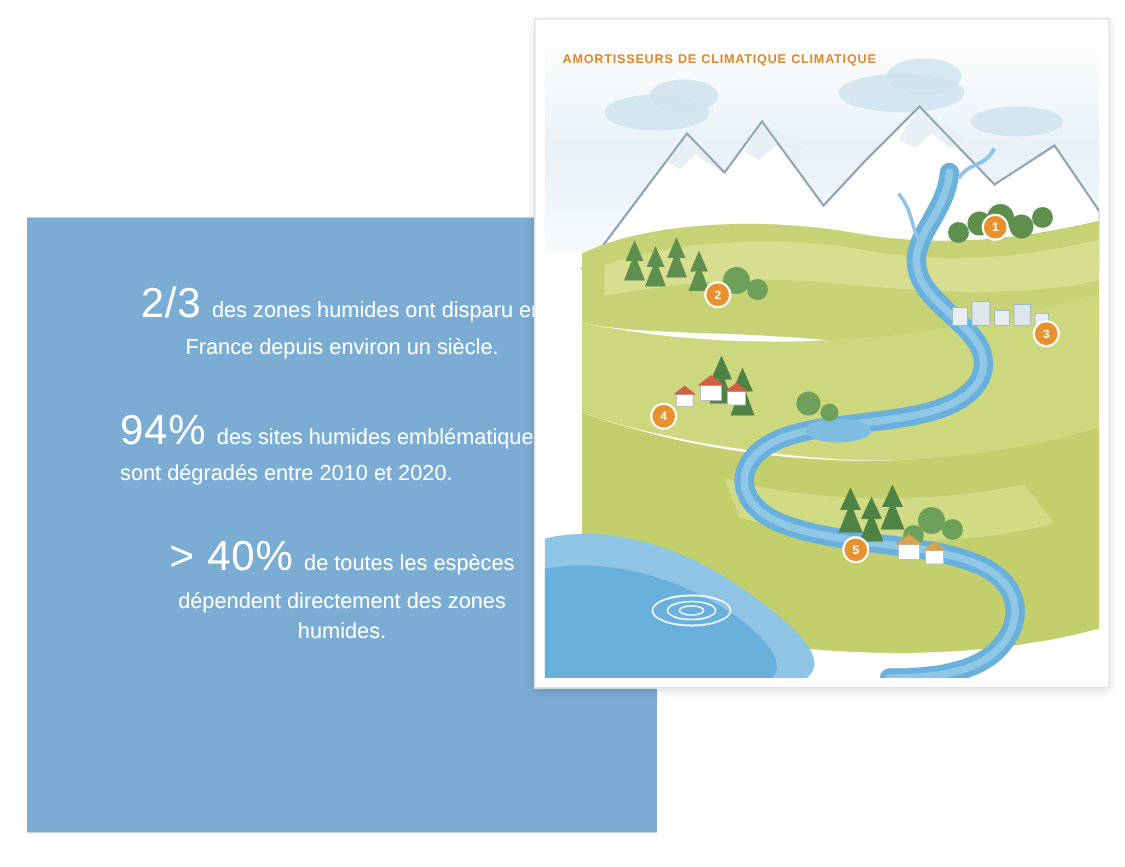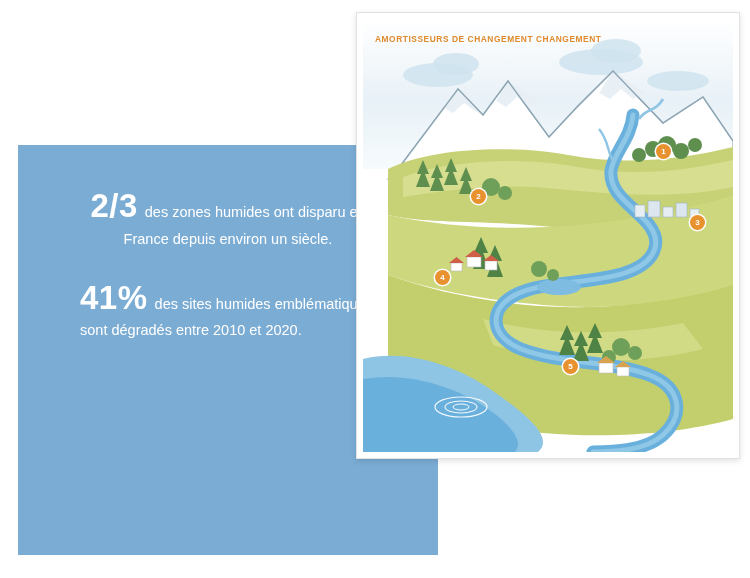--- a/index.html
+++ b/index.html
@@ -33,22 +33,22 @@
     font-size: 14.5px;
     color: #ffffff;
   }
   .stat-block:last-child { margin-bottom: 0; }
 
   .stat-1 { text-align: center; padding: 0 22px; }
   .stat-2 { text-align: left; padding-left: 18px; }
   .stat-3 { text-align: center; padding: 0 34px; }
 
   .stat-figure {
-    font-weight: bold;
-    font-size: 33px;
+    font-weight: normal;
+    font-size: 28px;
     letter-spacing: 0.5px;
     margin-right: 7px;
     white-space: nowrap;
   }
   .stat-text {
     font-size: 14.5px;
   }
 
   
   #poster-card {
@@ -114,23 +114,26 @@
 </head>
 <body>
 
 <div id="stats-panel">
 
   <div class="stat-block stat-1">
     <span class="stat-figure">2/3</span><span class="stat-text">des zones humides ont disparu en France depuis environ un siècle.</span>
   </div>
 
   <div class="stat-block stat-2">
-    <span class="stat-figure">41%</span><span class="stat-text">des sites humides emblématiques se sont dégradés entre 2010 et 2020.</span>
-  </div>
-
+    <span class="stat-figure">94%</span><span class="stat-text">des sites humides emblématiques se sont dégradés entre 2010 et 2020.</span>
+  </div>
+
+  <div class="stat-block stat-3">
+    <span class="stat-figure">&gt; 40%</span><span class="stat-text">de toutes les espèces dépendent directement des zones humides.</span>
+  </div>
 
 </div>
 
 <div id="poster-card">
   <div id="poster-inner">
 
     <div id="sky"></div>
 
     <div class="cloud" style="left:40px; top:44px; width:70px; height:24px;"></div>
     <div class="cloud" style="left:70px; top:34px; width:46px; height:22px;"></div>
@@ -240,21 +243,21 @@
 
       <g>
         <rect x="236" y="344" width="14" height="10" fill="#ffffff" stroke="#b9b9b9" stroke-width="0.6"></rect>
         <path d="M234 344 l9 -7 l9 7 z" fill="#d9a24f"></path>
         <rect x="254" y="348" width="12" height="9" fill="#ffffff" stroke="#b9b9b9" stroke-width="0.6"></rect>
         <path d="M252 348 l8 -6 l8 6 z" fill="#d9a24f"></path>
       </g>
     </svg>
 
     <div id="poster-title">
-      <div>AMORTISSEURS DE CHANGEMENT CHANGEMENT</div>
+      <div>AMORTISSEURS DE CLIMATIQUE CLIMATIQUE</div>
     </div>
 
     <div class="marker" style="left:293px; top:125px;">1</div>
     <div class="marker" style="left:108px; top:170px;">2</div>
     <div class="marker" style="left:327px; top:196px;">3</div>
     <div class="marker" style="left:72px; top:251px;">4</div>
     <div class="marker" style="left:200px; top:340px;">5</div>
 
   </div>
 </div>

